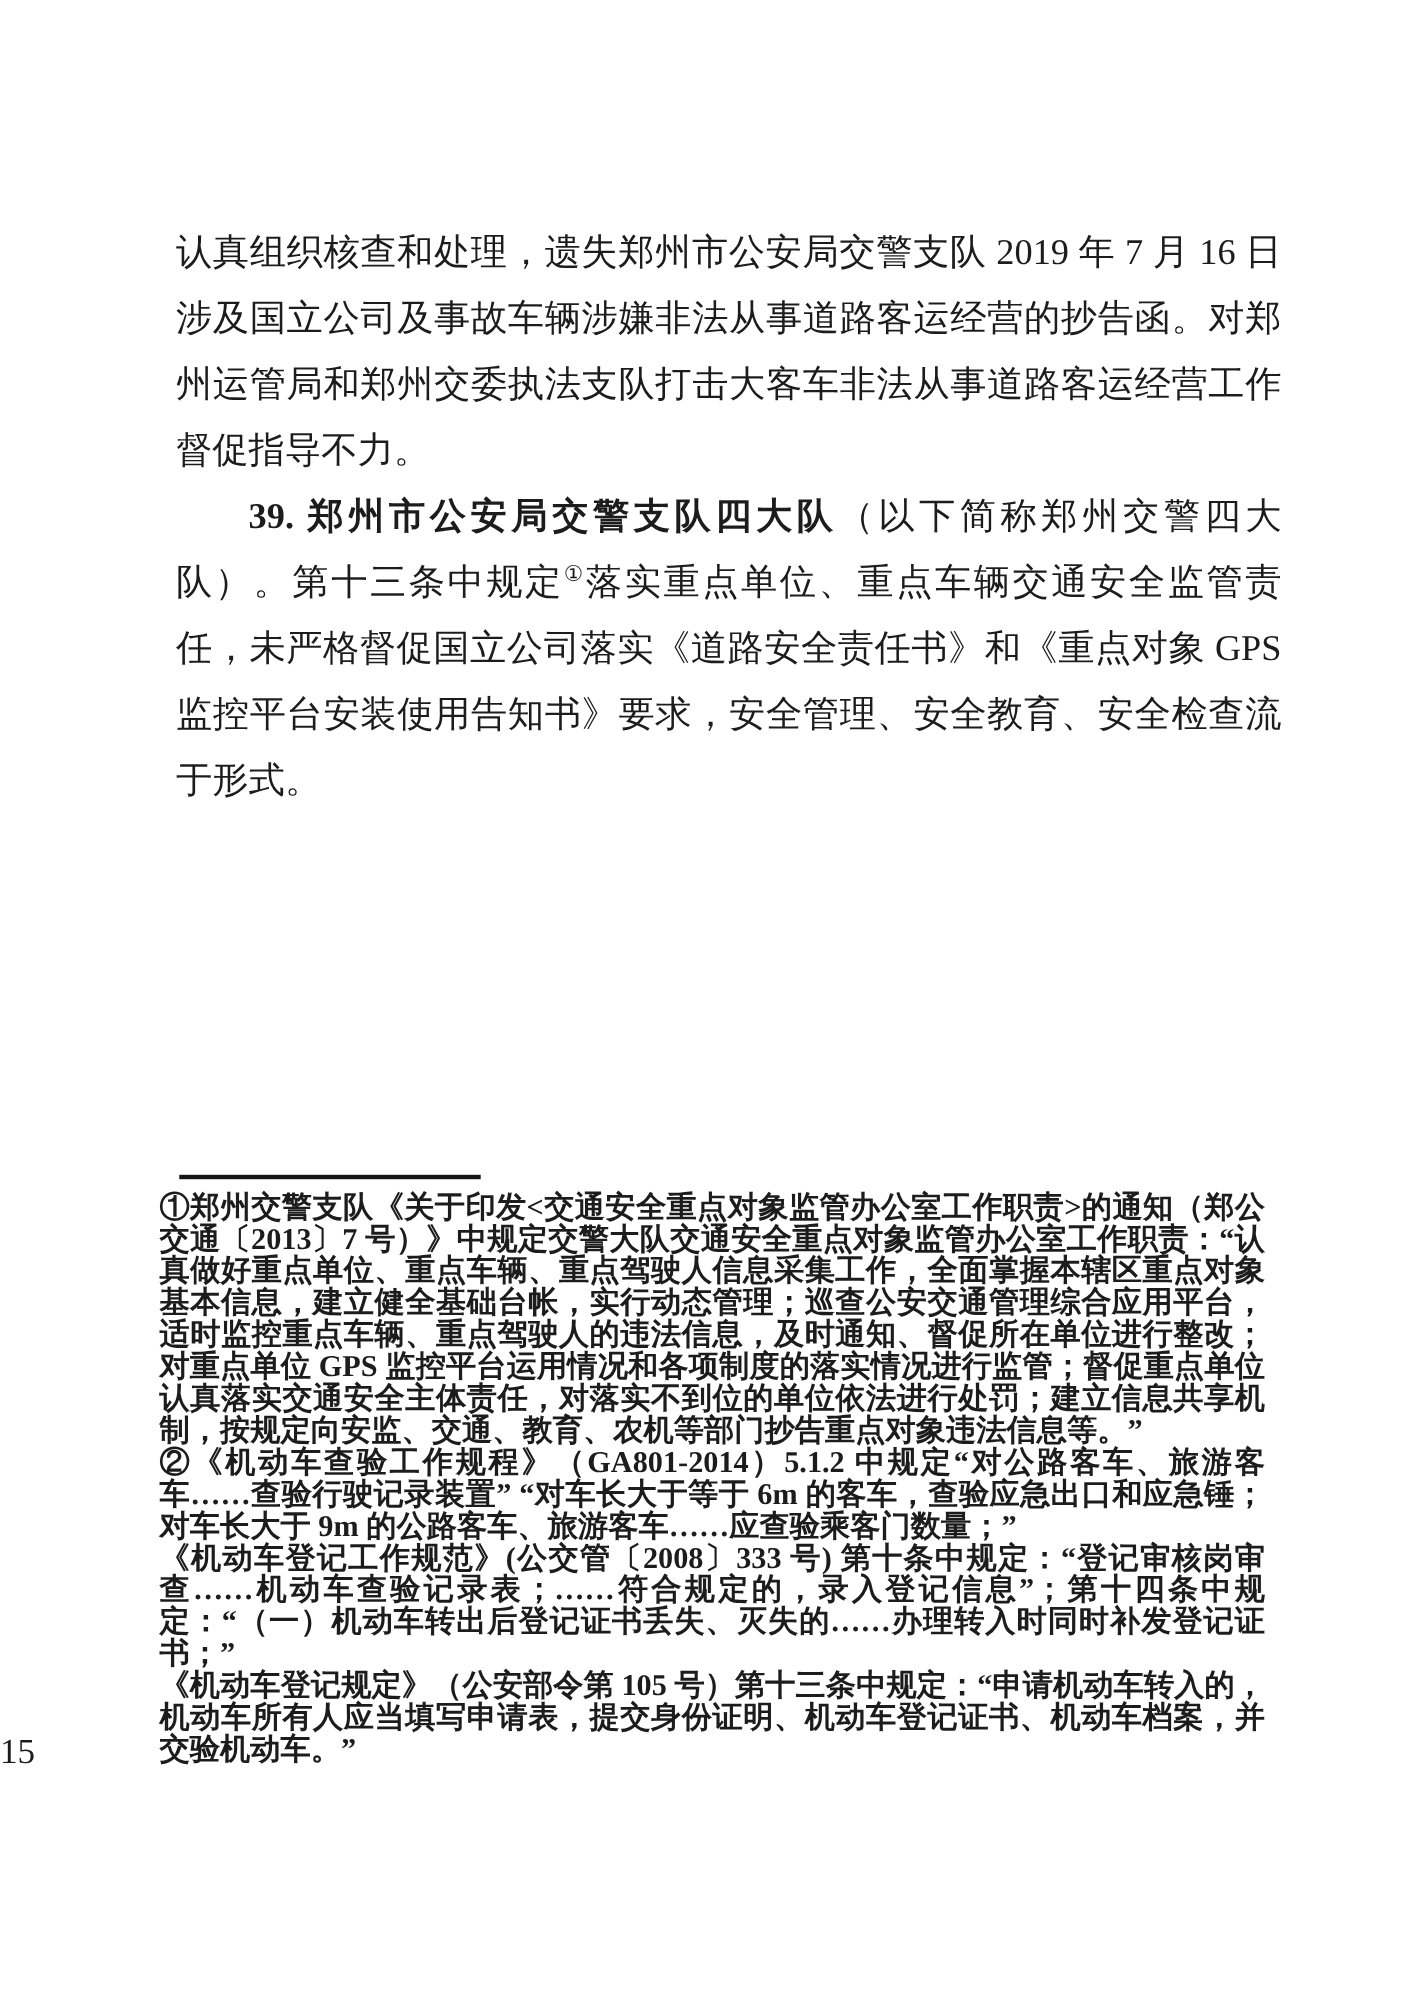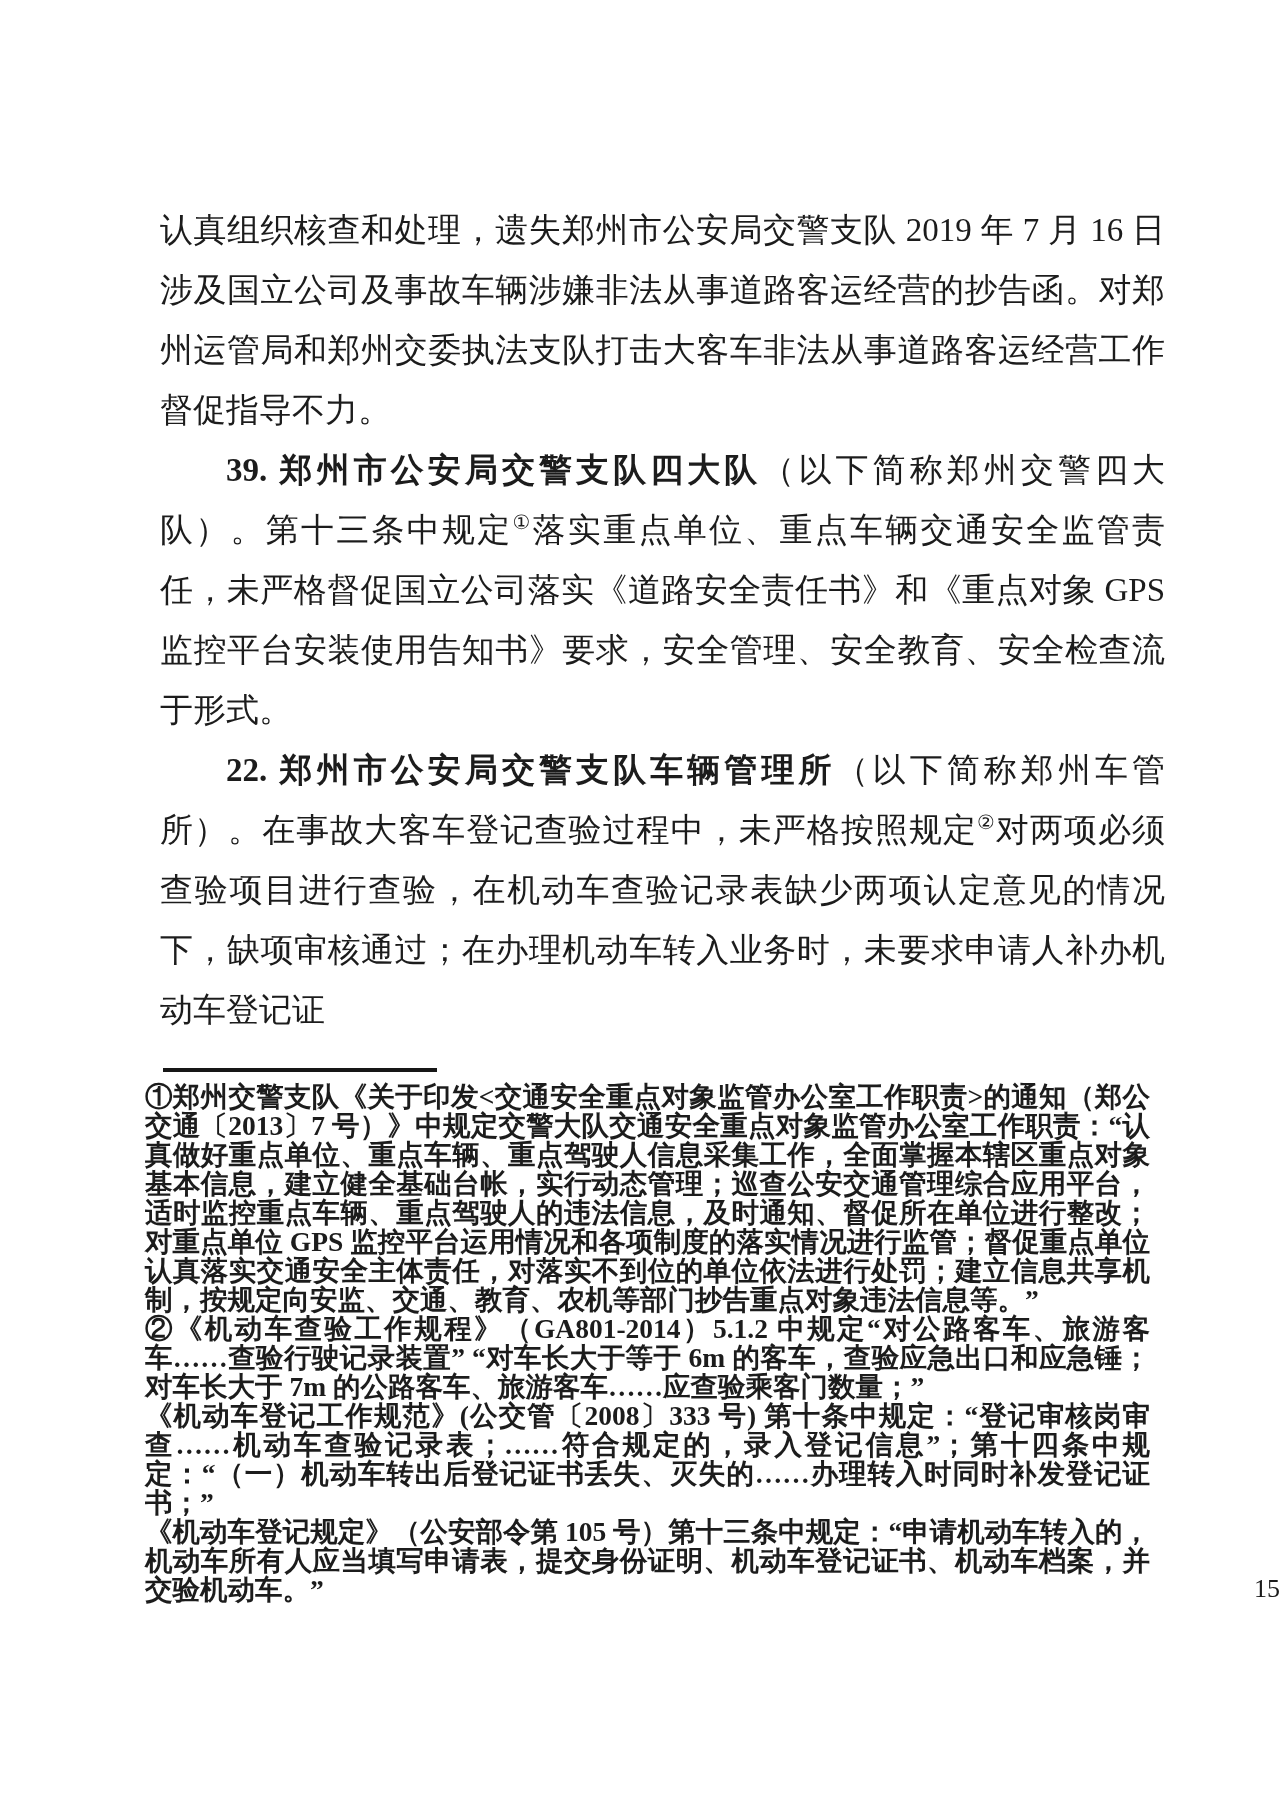--- a/index.html
+++ b/index.html
@@ -51,44 +51,43 @@
     line-height: 29px;
     text-align: justify;
     text-justify: inter-character;
   }
   .footnotes p { margin: 0; font-weight: bold; }
   .page-number {
     position: absolute;
     top: 1574px;
     left: 0;
     width: 1280px;
-    text-align: right;
-    font-size: 26px;
+    text-align: left;
+    font-size: 32px;
     color: #1c1c1c;
   }
 </style>
 </head>
 <body>
 
 <div class="page">
 
   <div class="body-text">
 
     <p>认真组织核查和处理，遗失郑州市公安局交警支队 2019 年 7 月 16 日涉及国立公司及事故车辆涉嫌非法从事道路客运经营的抄告函。对郑州运管局和郑州交委执法支队打击大客车非法从事道路客运经营工作督促指导不力。</p>
 
     <p class="para-indented"><span class="bold-heading">39. 郑州市公安局交警支队四大队</span><span>（以下简称郑州交警四大队）。</span><span>第十三条中规定</span><sup class="fn-ref">①</sup><span>落实重点单位、重点车辆交通安全监管责任，未严格督促国立公司落实《道路安全责任书》和《重点对象 GPS 监控平台安装使用告知书》要求，安全管理、安全教育、安全检查流于形式。</span></p>
 
-    <p class="para-indented"><span class="bold-heading">22. 郑州市公安局交警支队车辆管理所</span><span>（以下简称郑州车管所）。</span><span>在事故大客车登记查验过程中，未严格按照规定</span><sup class="fn-ref">②</sup><span>对两项必须查验项目进行查验，在机动车查验记录表缺少两项认定意见的情况下，缺项审核通过；在办理机动车转入业务时，未要求申请人补办机动车登记证</span></p>
 
   </div>
 
   <div class="fn-divider"></div>
 
   <div class="footnotes">
     <p>①郑州交警支队《关于印发&lt;交通安全重点对象监管办公室工作职责&gt;的通知（郑公交通〔2013〕7 号）》中规定交警大队交通安全重点对象监管办公室工作职责：“认真做好重点单位、重点车辆、重点驾驶人信息采集工作，全面掌握本辖区重点对象基本信息，建立健全基础台帐，实行动态管理；巡查公安交通管理综合应用平台，适时监控重点车辆、重点驾驶人的违法信息，及时通知、督促所在单位进行整改；对重点单位 GPS 监控平台运用情况和各项制度的落实情况进行监管；督促重点单位认真落实交通安全主体责任，对落实不到位的单位依法进行处罚；建立信息共享机制，按规定向安监、交通、教育、农机等部门抄告重点对象违法信息等。”</p>
-    <p>②《机动车查验工作规程》（GA801-2014）5.1.2 中规定“对公路客车、旅游客车……查验行驶记录装置” “对车长大于等于 6m 的客车，查验应急出口和应急锤；对车长大于 7m 的公路客车、旅游客车……应查验乘客门数量；”</p>
+    <p>②《机动车查验工作规程》（GA801-2014）5.1.2 中规定“对公路客车、旅游客车……查验行驶记录装置” “对车长大于等于 6m 的客车，查验应急出口和应急锤；对车长大于 9m 的公路客车、旅游客车……应查验乘客门数量；”</p>
     <p>《机动车登记工作规范》(公交管〔2008〕333 号) 第十条中规定：“登记审核岗审查……机动车查验记录表；……符合规定的，录入登记信息”；第十四条中规定：“（一）机动车转出后登记证书丢失、灭失的……办理转入时同时补发登记证书；”</p>
     <p>《机动车登记规定》（公安部令第 105 号）第十三条中规定：“申请机动车转入的，机动车所有人应当填写申请表，提交身份证明、机动车登记证书、机动车档案，并交验机动车。”</p>
   </div>
 
   <div class="page-number">15</div>
 
 </div>
 
 </body></html>

